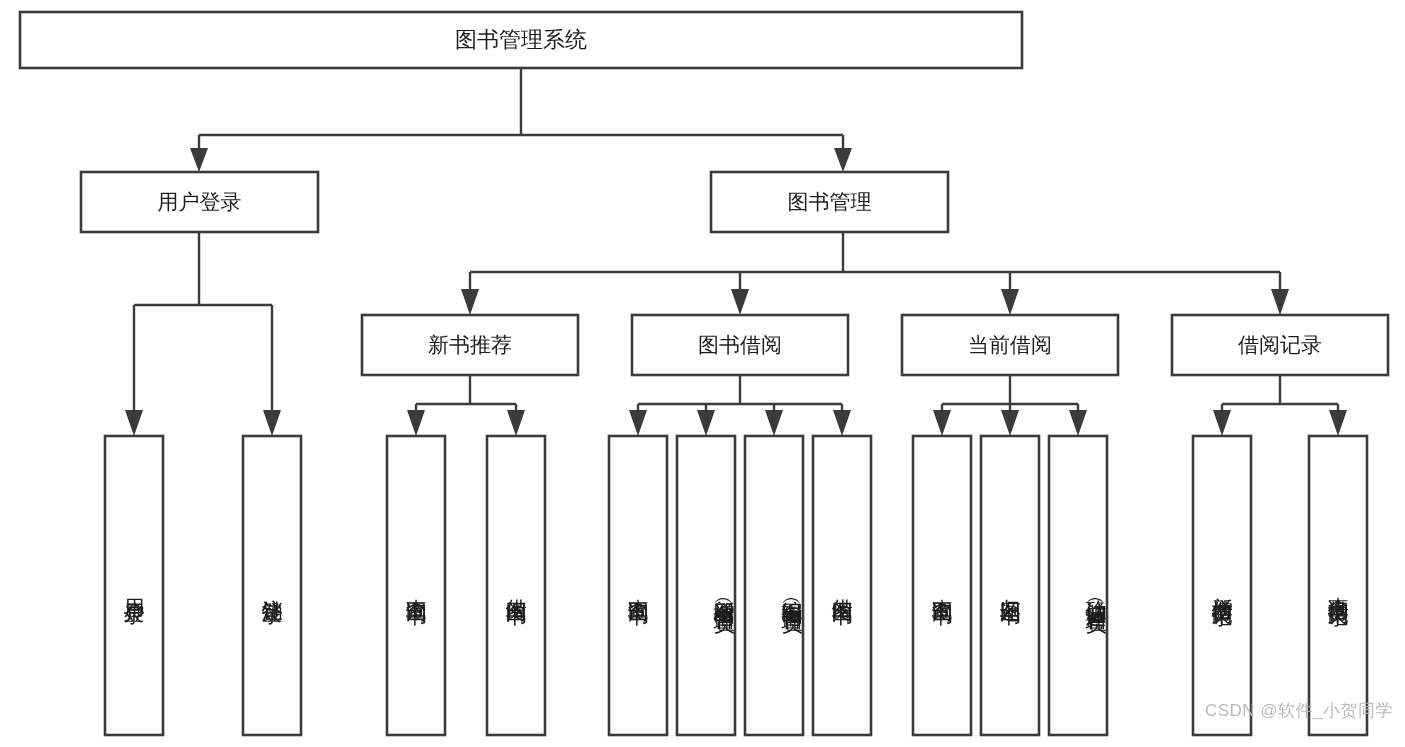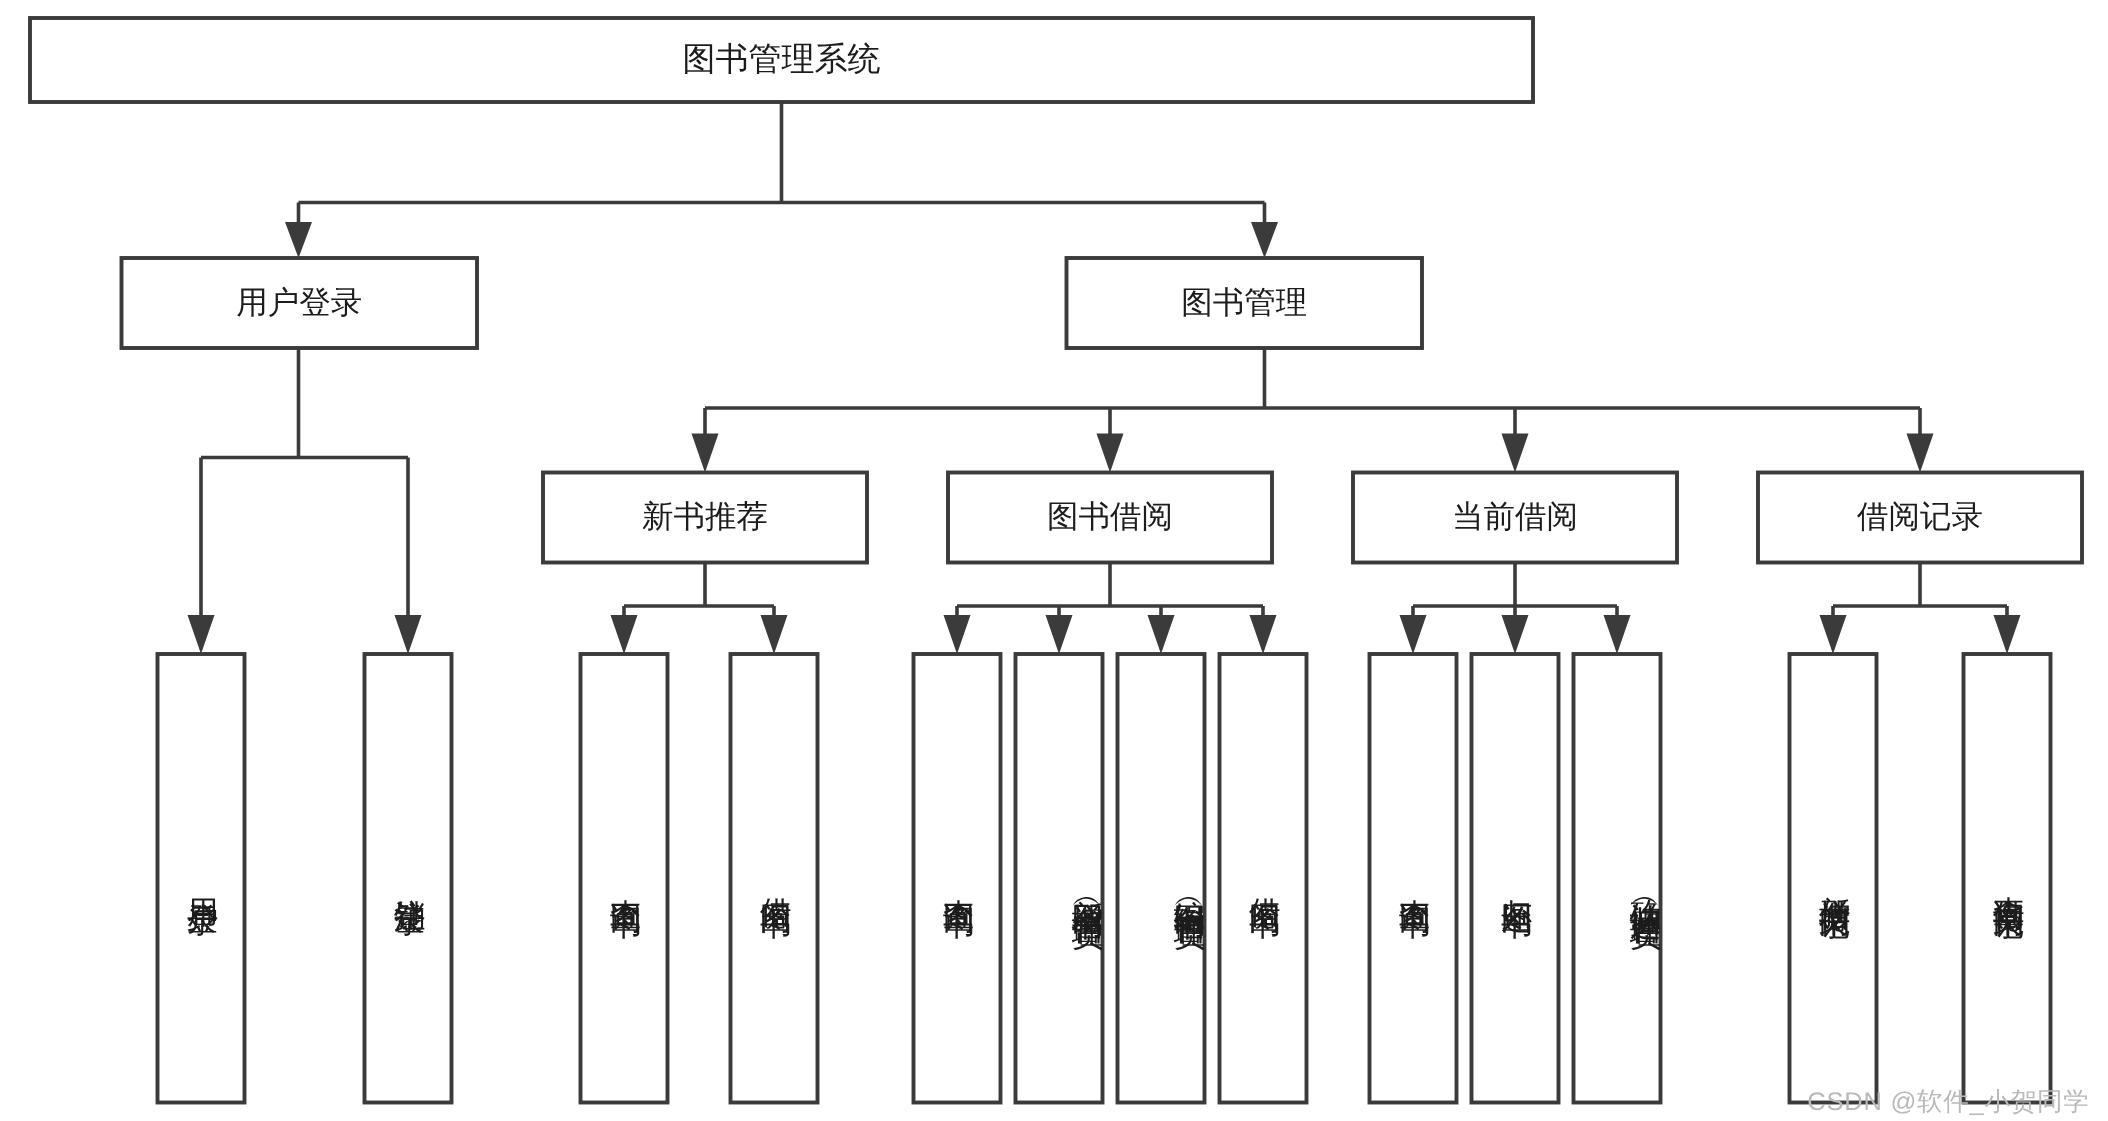--- a/index.html
+++ b/index.html
@@ -63,21 +63,21 @@
     font-size: 21px;
     line-height: 1.06;
     color: #1c1c1c;
     letter-spacing: 2px;
     white-space: nowrap;
     pointer-events: none;
   }
   .watermark {
     position: absolute;
     right: 12px;
-    bottom: 0;
+    bottom: 24px;
     font-family: "Liberation Sans", "DejaVu Sans", sans-serif;
     font-size: 17px;
     color: #b9b9b9;
     white-space: nowrap;
     letter-spacing: 0.5px;
     text-align: center;
   }
 </style>
 </head>
 <body>

